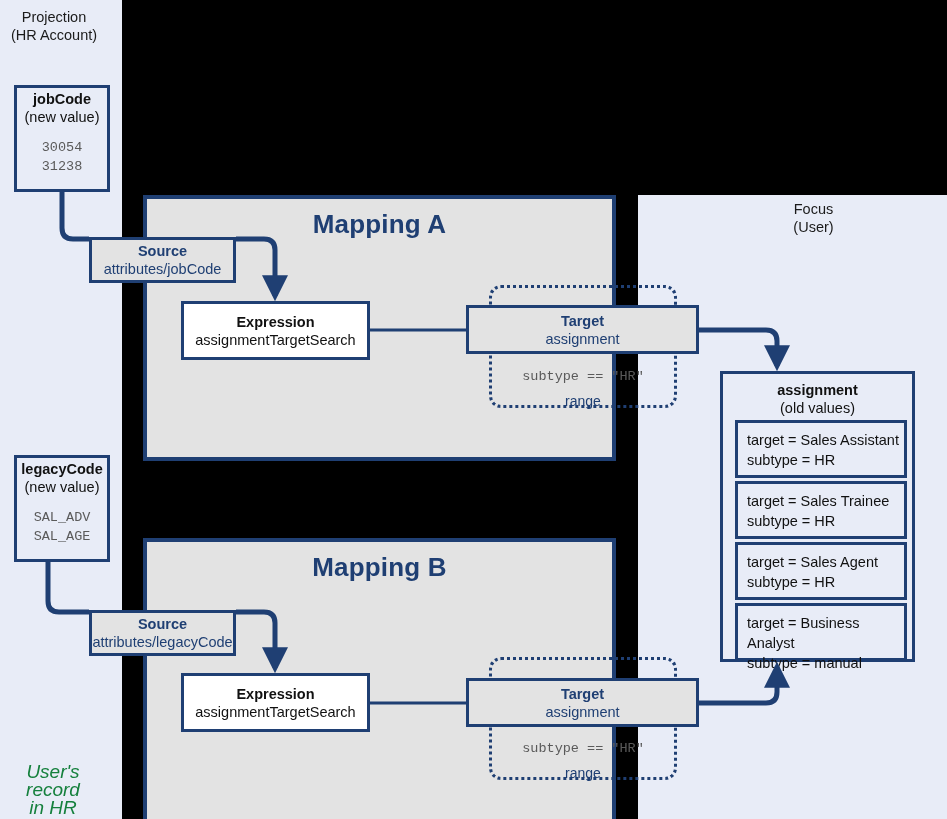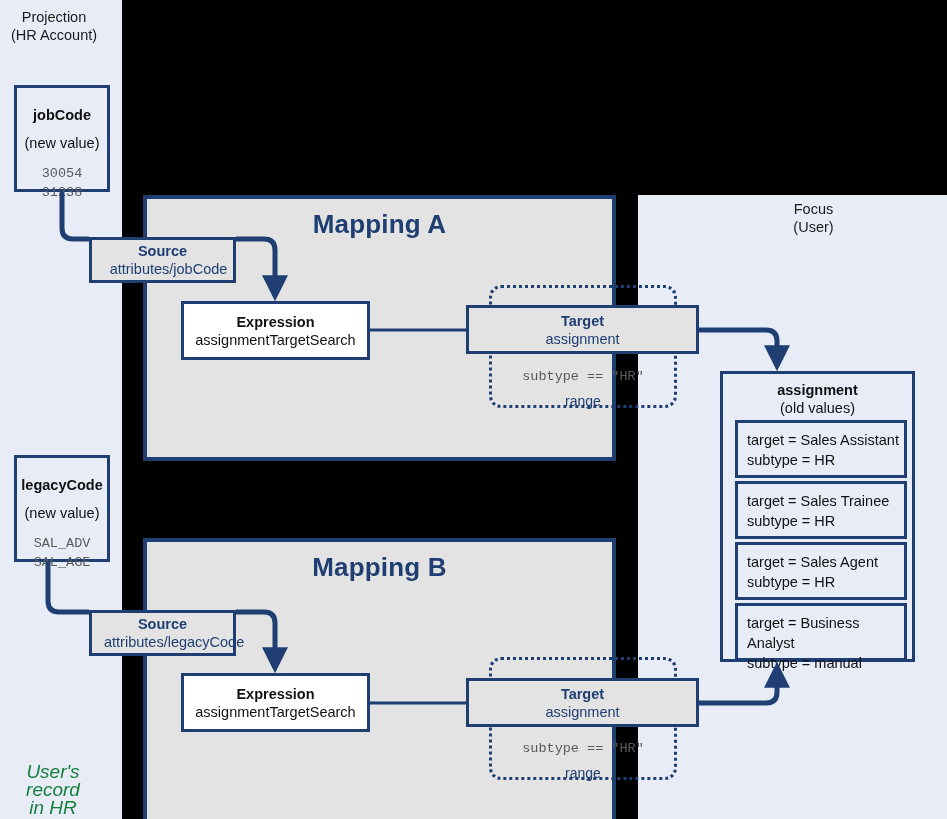--- a/index.html
+++ b/index.html
@@ -15,38 +15,38 @@
   #projection-title{left:0;top:8px;width:108px;}
   #focus-title{left:638px;top:200px;width:309px;margin-left:21px;}
   #projection-footer{position:absolute;left:0;top:763px;width:106px;text-align:center;
       font-style:italic;font-size:19px;line-height:18px;color:#15803d;}
 
   
   .box{position:absolute;box-sizing:border-box;border:3px solid #1f3f73;}
   .light{background:#e8ecf7;}
 
   
-  .attr-box{text-align:center;padding-top:19px;}
+  .attr-box{text-align:center;padding-top:3px;}
   .attr-box .name{font-weight:bold;font-size:14.5px;color:#111;line-height:17px;}
-  .attr-box .sub{font-size:14.5px;color:#111;line-height:18px;margin-top:10px;}
+  .attr-box .sub{font-size:14.5px;color:#111;line-height:18px;}
   .attr-box .vals{margin-top:12px;font-family:"Liberation Mono",monospace;
       font-size:13.5px;color:#5a5a5a;line-height:19px;}
 
   
   .mapping{position:absolute;box-sizing:border-box;border:4px solid #1f3f73;background:#e3e3e3;}
   .mapping-title{position:absolute;width:100%;text-align:center;top:10px;
       font-size:26px;font-weight:bold;color:#1f3f73;letter-spacing:.2px;}
 
   
   .node{position:absolute;box-sizing:border-box;border:3px solid #1f3f73;text-align:center;
         display:flex;flex-direction:column;justify-content:center;}
   .node .t1{font-weight:bold;font-size:14.5px;line-height:18px;}
   .node .t2{font-size:14.5px;line-height:18px;}
   .node-source{background:#e3e3e3;margin-top:21px;}
-  .node-source .t1{color:#1f3f73;} .node-source .t2{color:#1f3f73;padding-left:12px;}
+  .node-source .t1{color:#1f3f73;} .node-source .t2{color:#1f3f73;}
   .node-expr{background:#ffffff;}
   .node-expr .t1{color:#111;} .node-expr .t2{color:#111;}
   .node-target{background:#e3e3e3;}
   .node-target .t1{color:#1f3f73;} .node-target .t2{color:#1f3f73;}
 
   
   .range-box{position:absolute;box-sizing:border-box;border:3px dotted #1f3f73;border-radius:12px;}
   .range-cond{position:absolute;width:100%;text-align:center;font-family:"Liberation Mono",monospace;
       font-size:13.5px;color:#5a5a5a;}
   .range-label{position:absolute;width:100%;text-align:center;font-size:14px;color:#1f3f73;}

